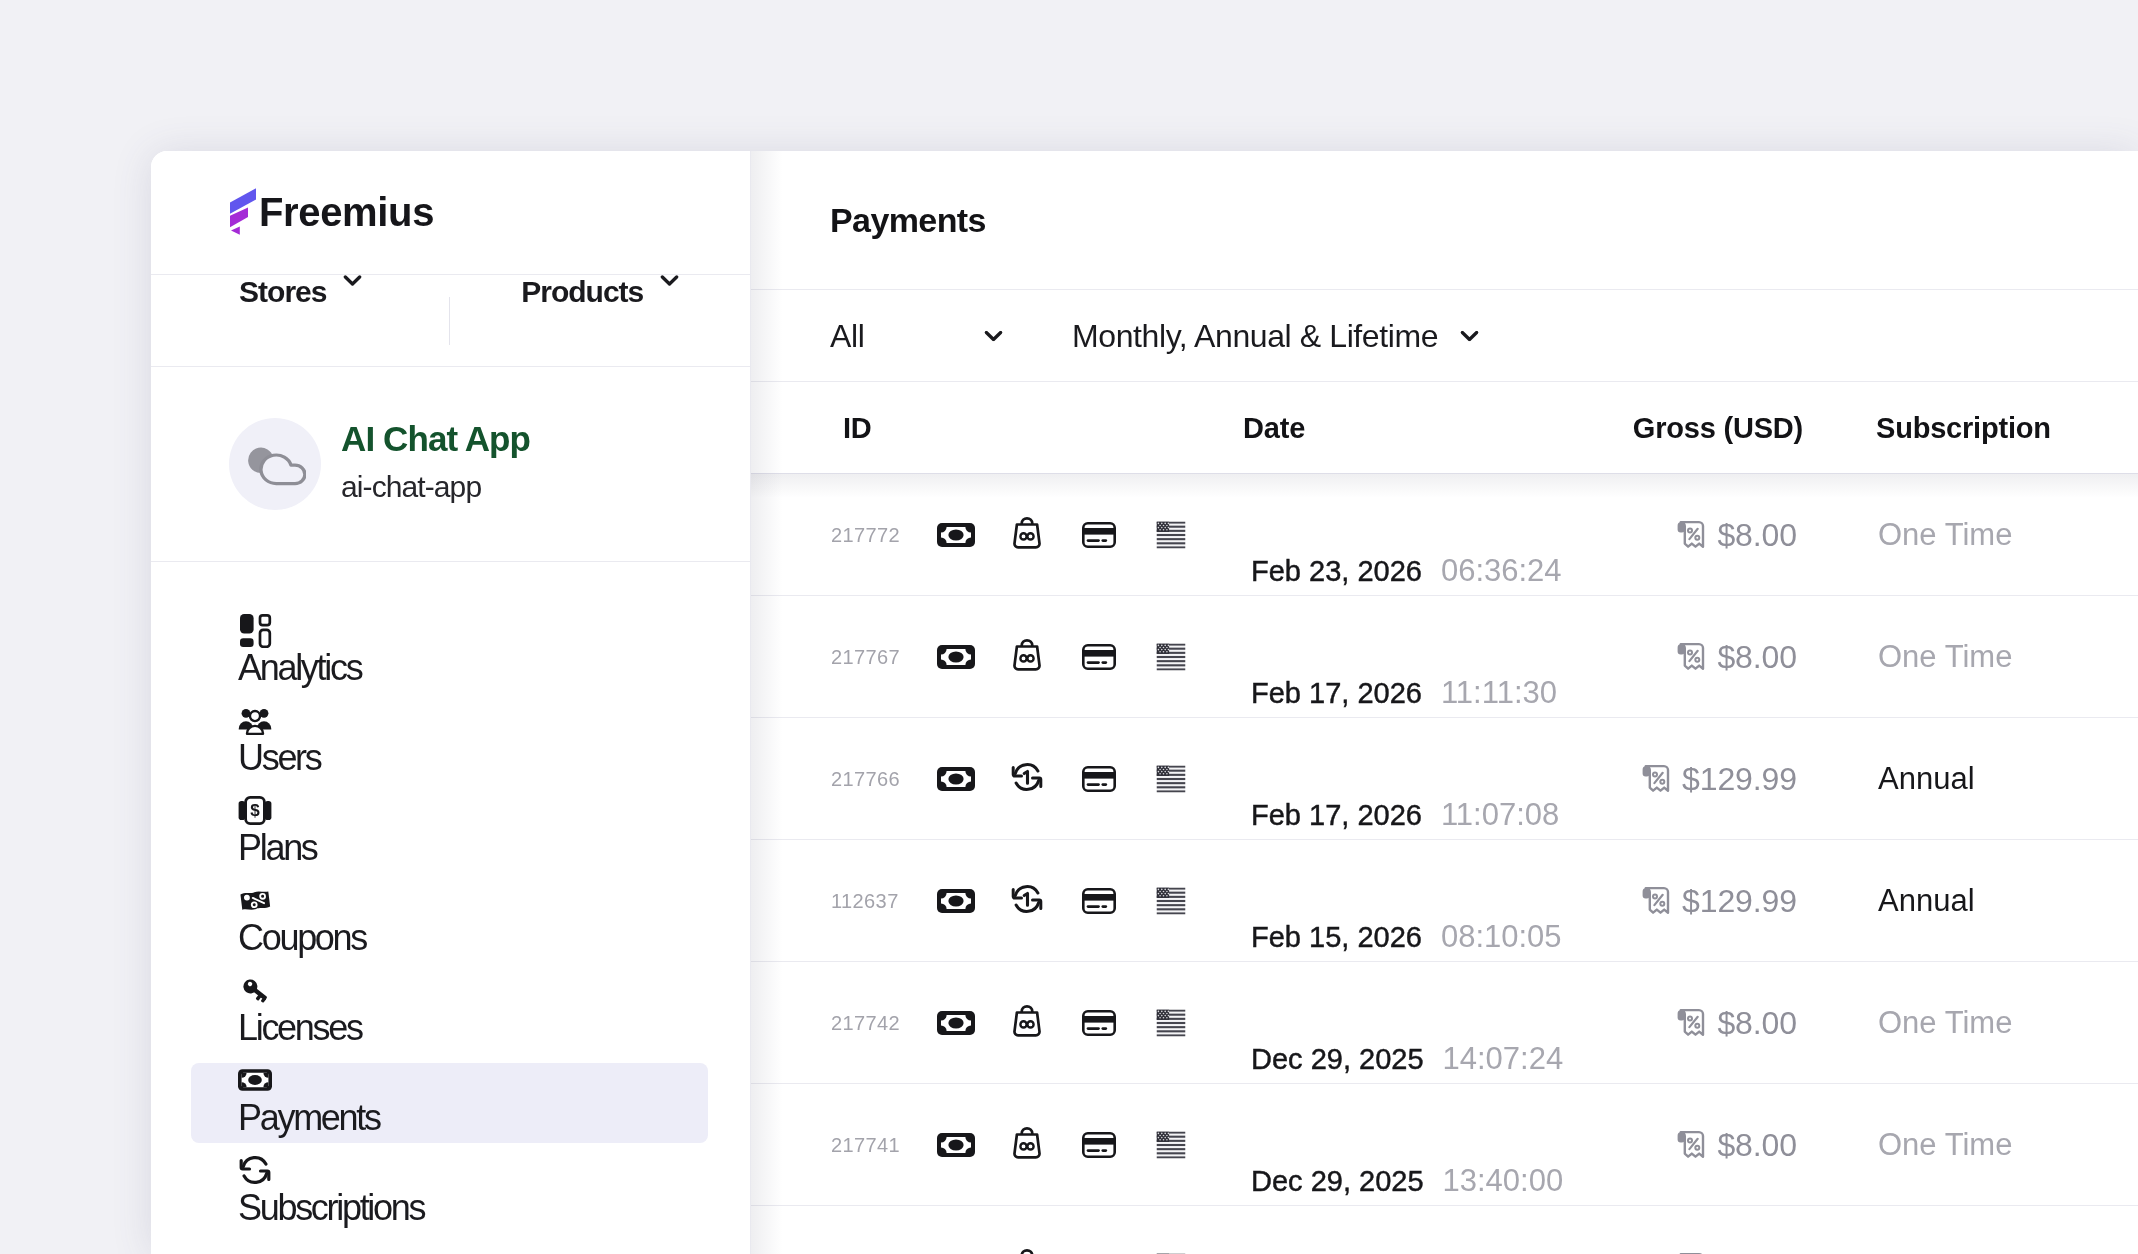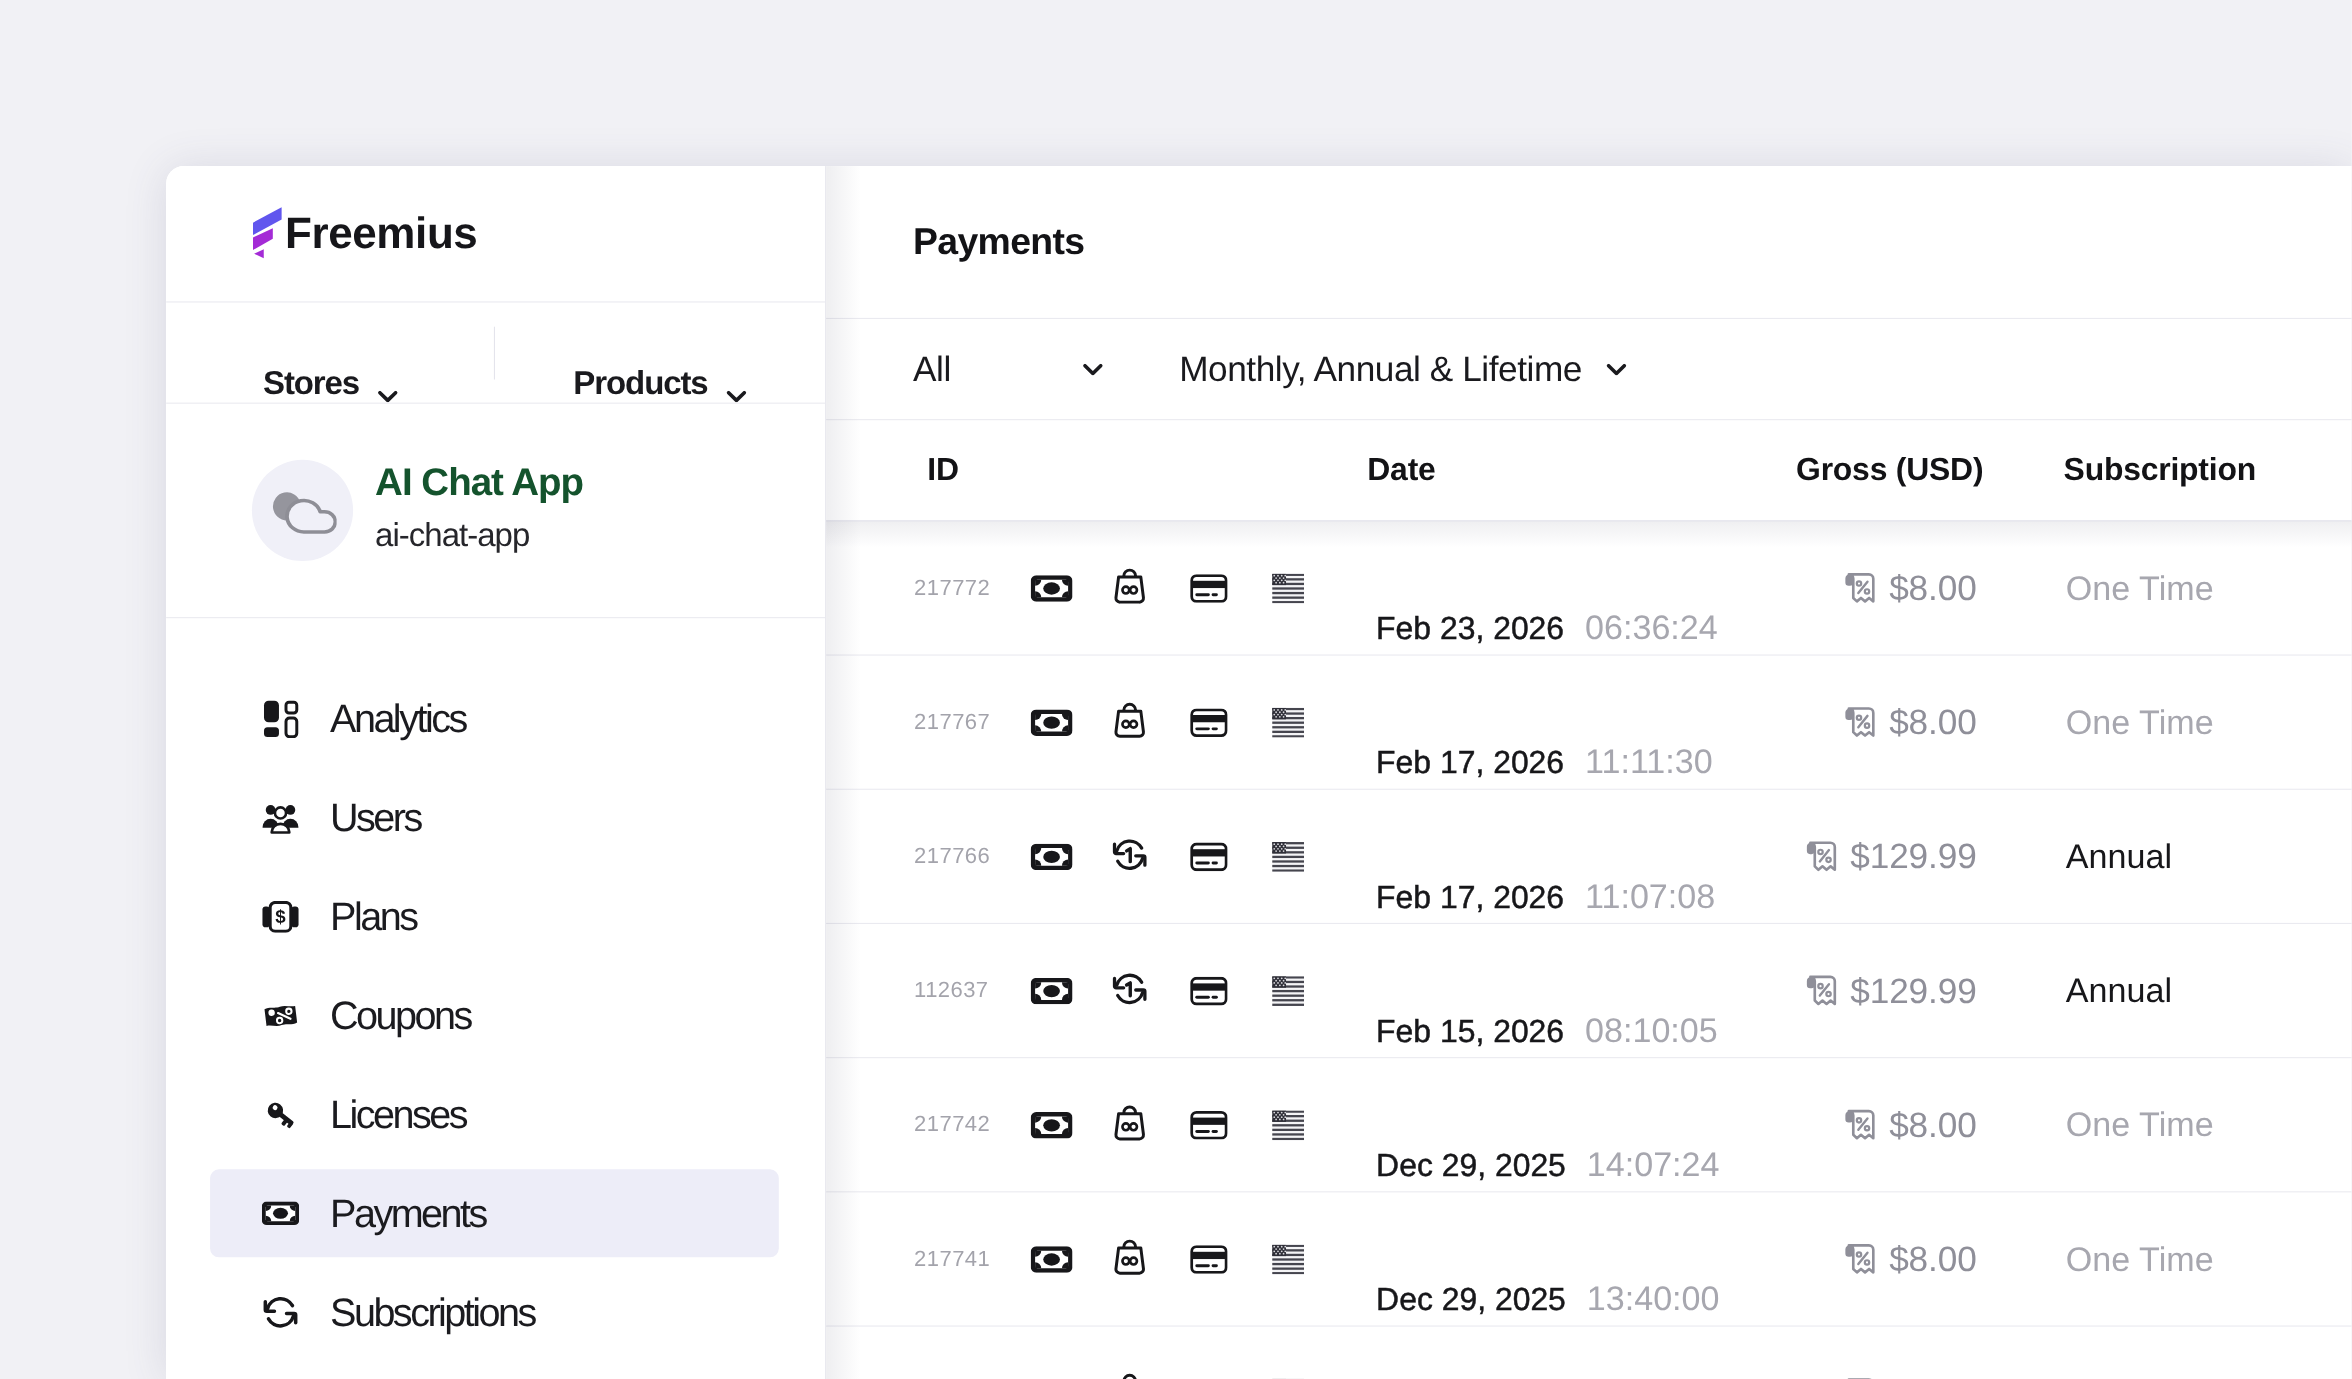--- a/index.html
+++ b/index.html
@@ -38,43 +38,43 @@
     position:relative;
   }
   .switcher-row {
     height:92px; border-bottom:1px solid #EAEAF0;
     display:flex; position:relative;
   }
   .switcher-divider {
     position:absolute; left:298px; top:22px; height:48px; width:1px; background:#E4E4EC;
   }
   .switcher {
-    width:300px; display:flex; align-items:flex-end; justify-content:center; gap:17px;
+    width:300px; display:flex; align-items:flex-start; justify-content:center; gap:17px;
     cursor:pointer;
   }
   .switcher-label { font-size:30px; font-weight:700; letter-spacing:-1.0px; color:#1A1A1E; }
   .chevron { width:19px; height:11px; }
 
   .product-block {
     height:195px; border-bottom:1px solid #EAEAF0;
     display:flex; align-items:center; padding-left:78px; gap:20px;
   }
   .avatar {
     width:92px; height:92px; border-radius:50%; background:#F0F0F8;
     display:flex; align-items:center; justify-content:center;
     
   }
   .product-names { display:flex; flex-direction:column; gap:11px; margin-top:-6px; }
   .product-name { font-size:35px; font-weight:700; letter-spacing:-0.9px; color:#14532d; }
   .product-slug { font-size:30px; font-weight:400; letter-spacing:-0.9px; color:#26262B; }
 
   .menu { padding:51px 42px 0 40px; display:flex; flex-direction:column; gap:10px; }
   .menu-item {
-    height:80px; border-radius:8px; display:flex; align-items:center;
-    padding-left:47px; cursor:pointer;
+    height:80px; border-radius:8px; display:flex; align-items:flex-start;
+    padding-left:47px; cursor:pointer;flex-direction:column;
   }
   .menu-item.active { background:#EDEDF8; }
   .menu-icon { width:34px; height:34px; display:flex; align-items:center; justify-content:center; margin-right:28px; }
   .menu-label { font-size:36px; letter-spacing:-2.3px; color:#1B1B1F; font-weight:400; }
 
   
   .main { position:absolute; left:600px; top:0; right:0; bottom:0; }
   .main-shadow-left {
     position:absolute; left:600px; top:0; bottom:0; width:32px; z-index:4;
     background:linear-gradient(90deg, rgba(30,30,60,0.075), rgba(30,30,60,0));

